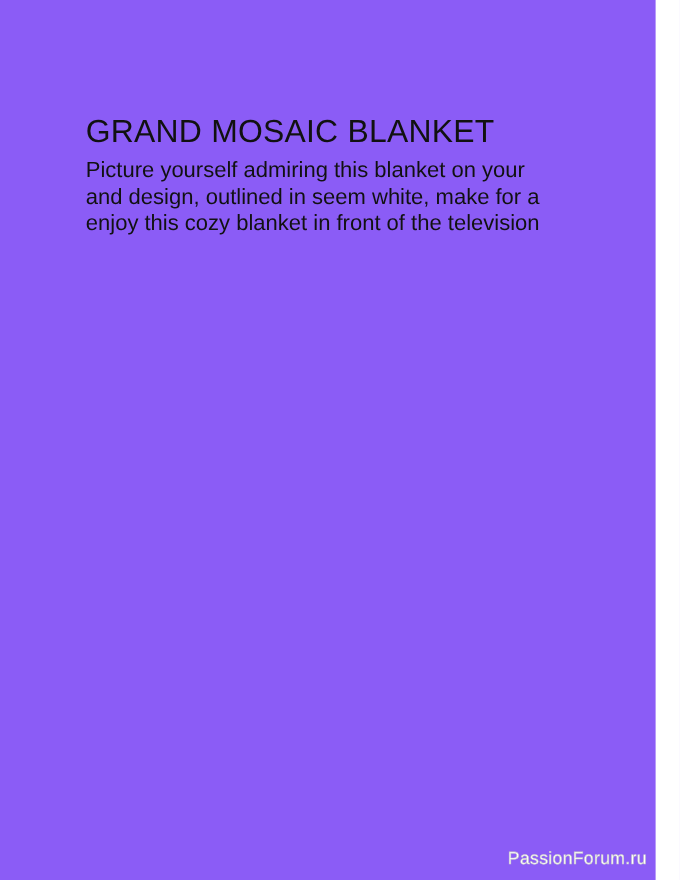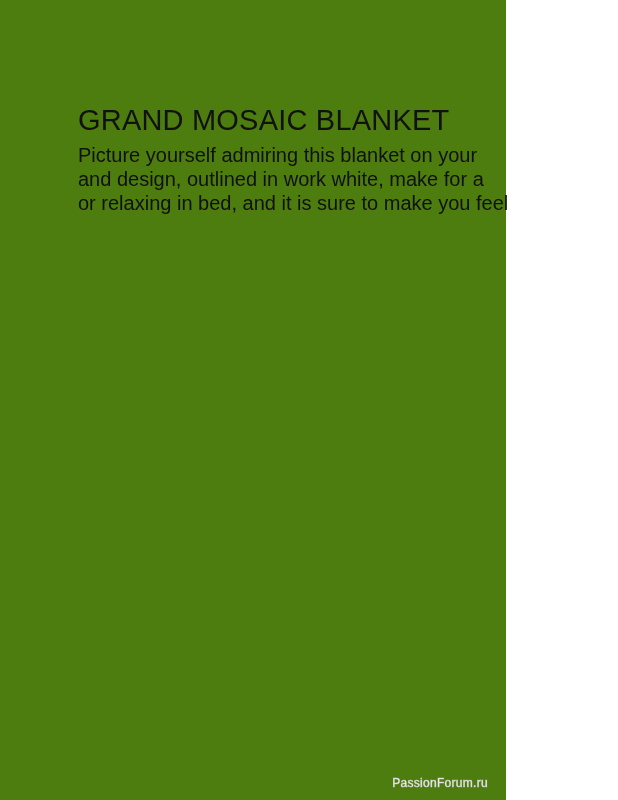--- a/index.html
+++ b/index.html
@@ -11,22 +11,22 @@
       width: 618px;
       height: 800px;
       position: relative;
       overflow: hidden;
       font-family: "Liberation Sans", sans-serif;
       color: #111111;
     }
     .page {
       position: absolute;
       left: 0; top: 0;
-      width: 506px; height: 800px;
-      background: #4d7c0f;
+      width: 596px; height: 800px;
+      background: #8b5cf6;
     }
     .title {
       position: absolute;
       left: 78px;
       top: 103px;
       font-size: 29px;
       font-weight: normal;
       letter-spacing: 0.2px;
       margin: 0;
       line-height: 34px;
@@ -40,35 +40,35 @@
       margin: 0;
       font-size: 20px;
       line-height: 24.2px;
     }
     .body-text .line {
       display: block;
       white-space: nowrap;
     }
     .watermark {
       position: absolute;
-      right: 18px;
+      right: 8px;
       bottom: 10px;
-      font-size: 12px;
+      font-size: 16px;
       color: #ffffff;
       -webkit-text-stroke: 0.5px #c8c8c8;
       letter-spacing: 0.3px;
       white-space: nowrap;
     }
   </style>
 </head>
 <body>
 
 <div class="page">
   <h1 class="title">GRAND MOSAIC BLANKET</h1>
 
   <p class="body-text">
     <span class="line">Picture yourself admiring this blanket on your</span>
-    <span class="line">and design, outlined in work white, make for a</span>
-    <span class="line">or relaxing in bed, and it is sure to make you feel</span>
+    <span class="line">and design, outlined in seem white, make for a</span>
+    <span class="line">enjoy this cozy blanket in front of the television</span>
   </p>
 
   <div class="watermark">PassionForum.ru</div>
 </div>
 
 </body></html>

